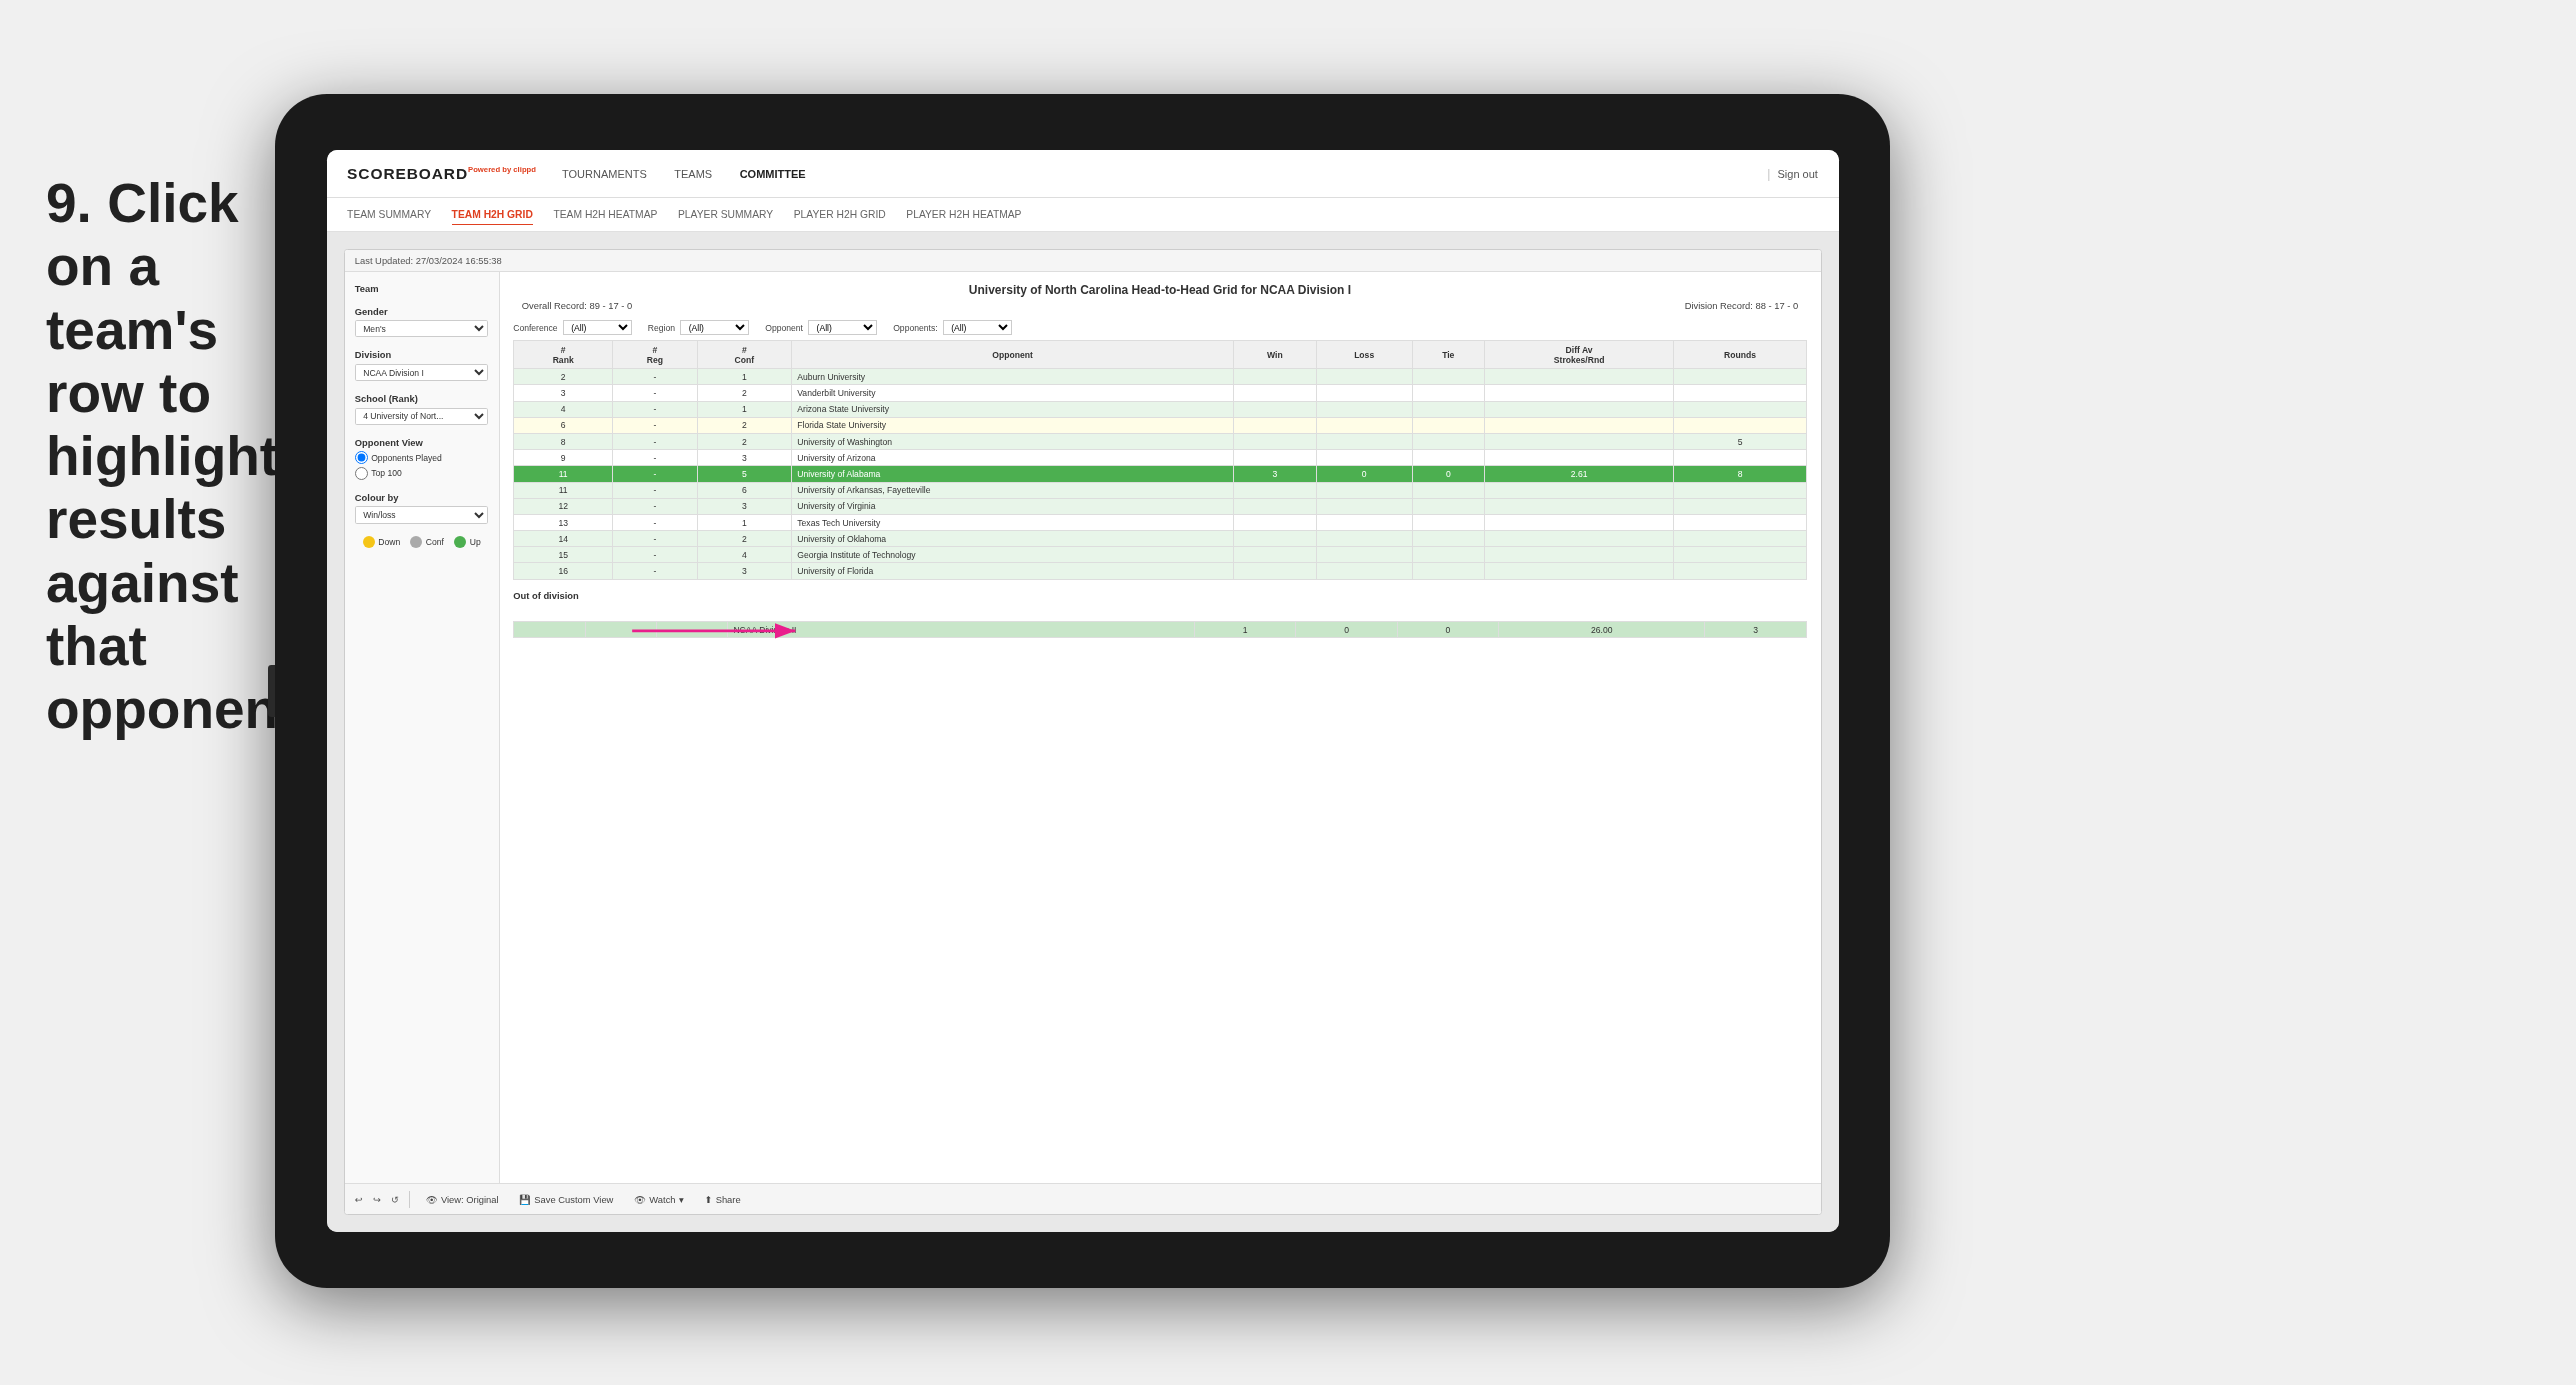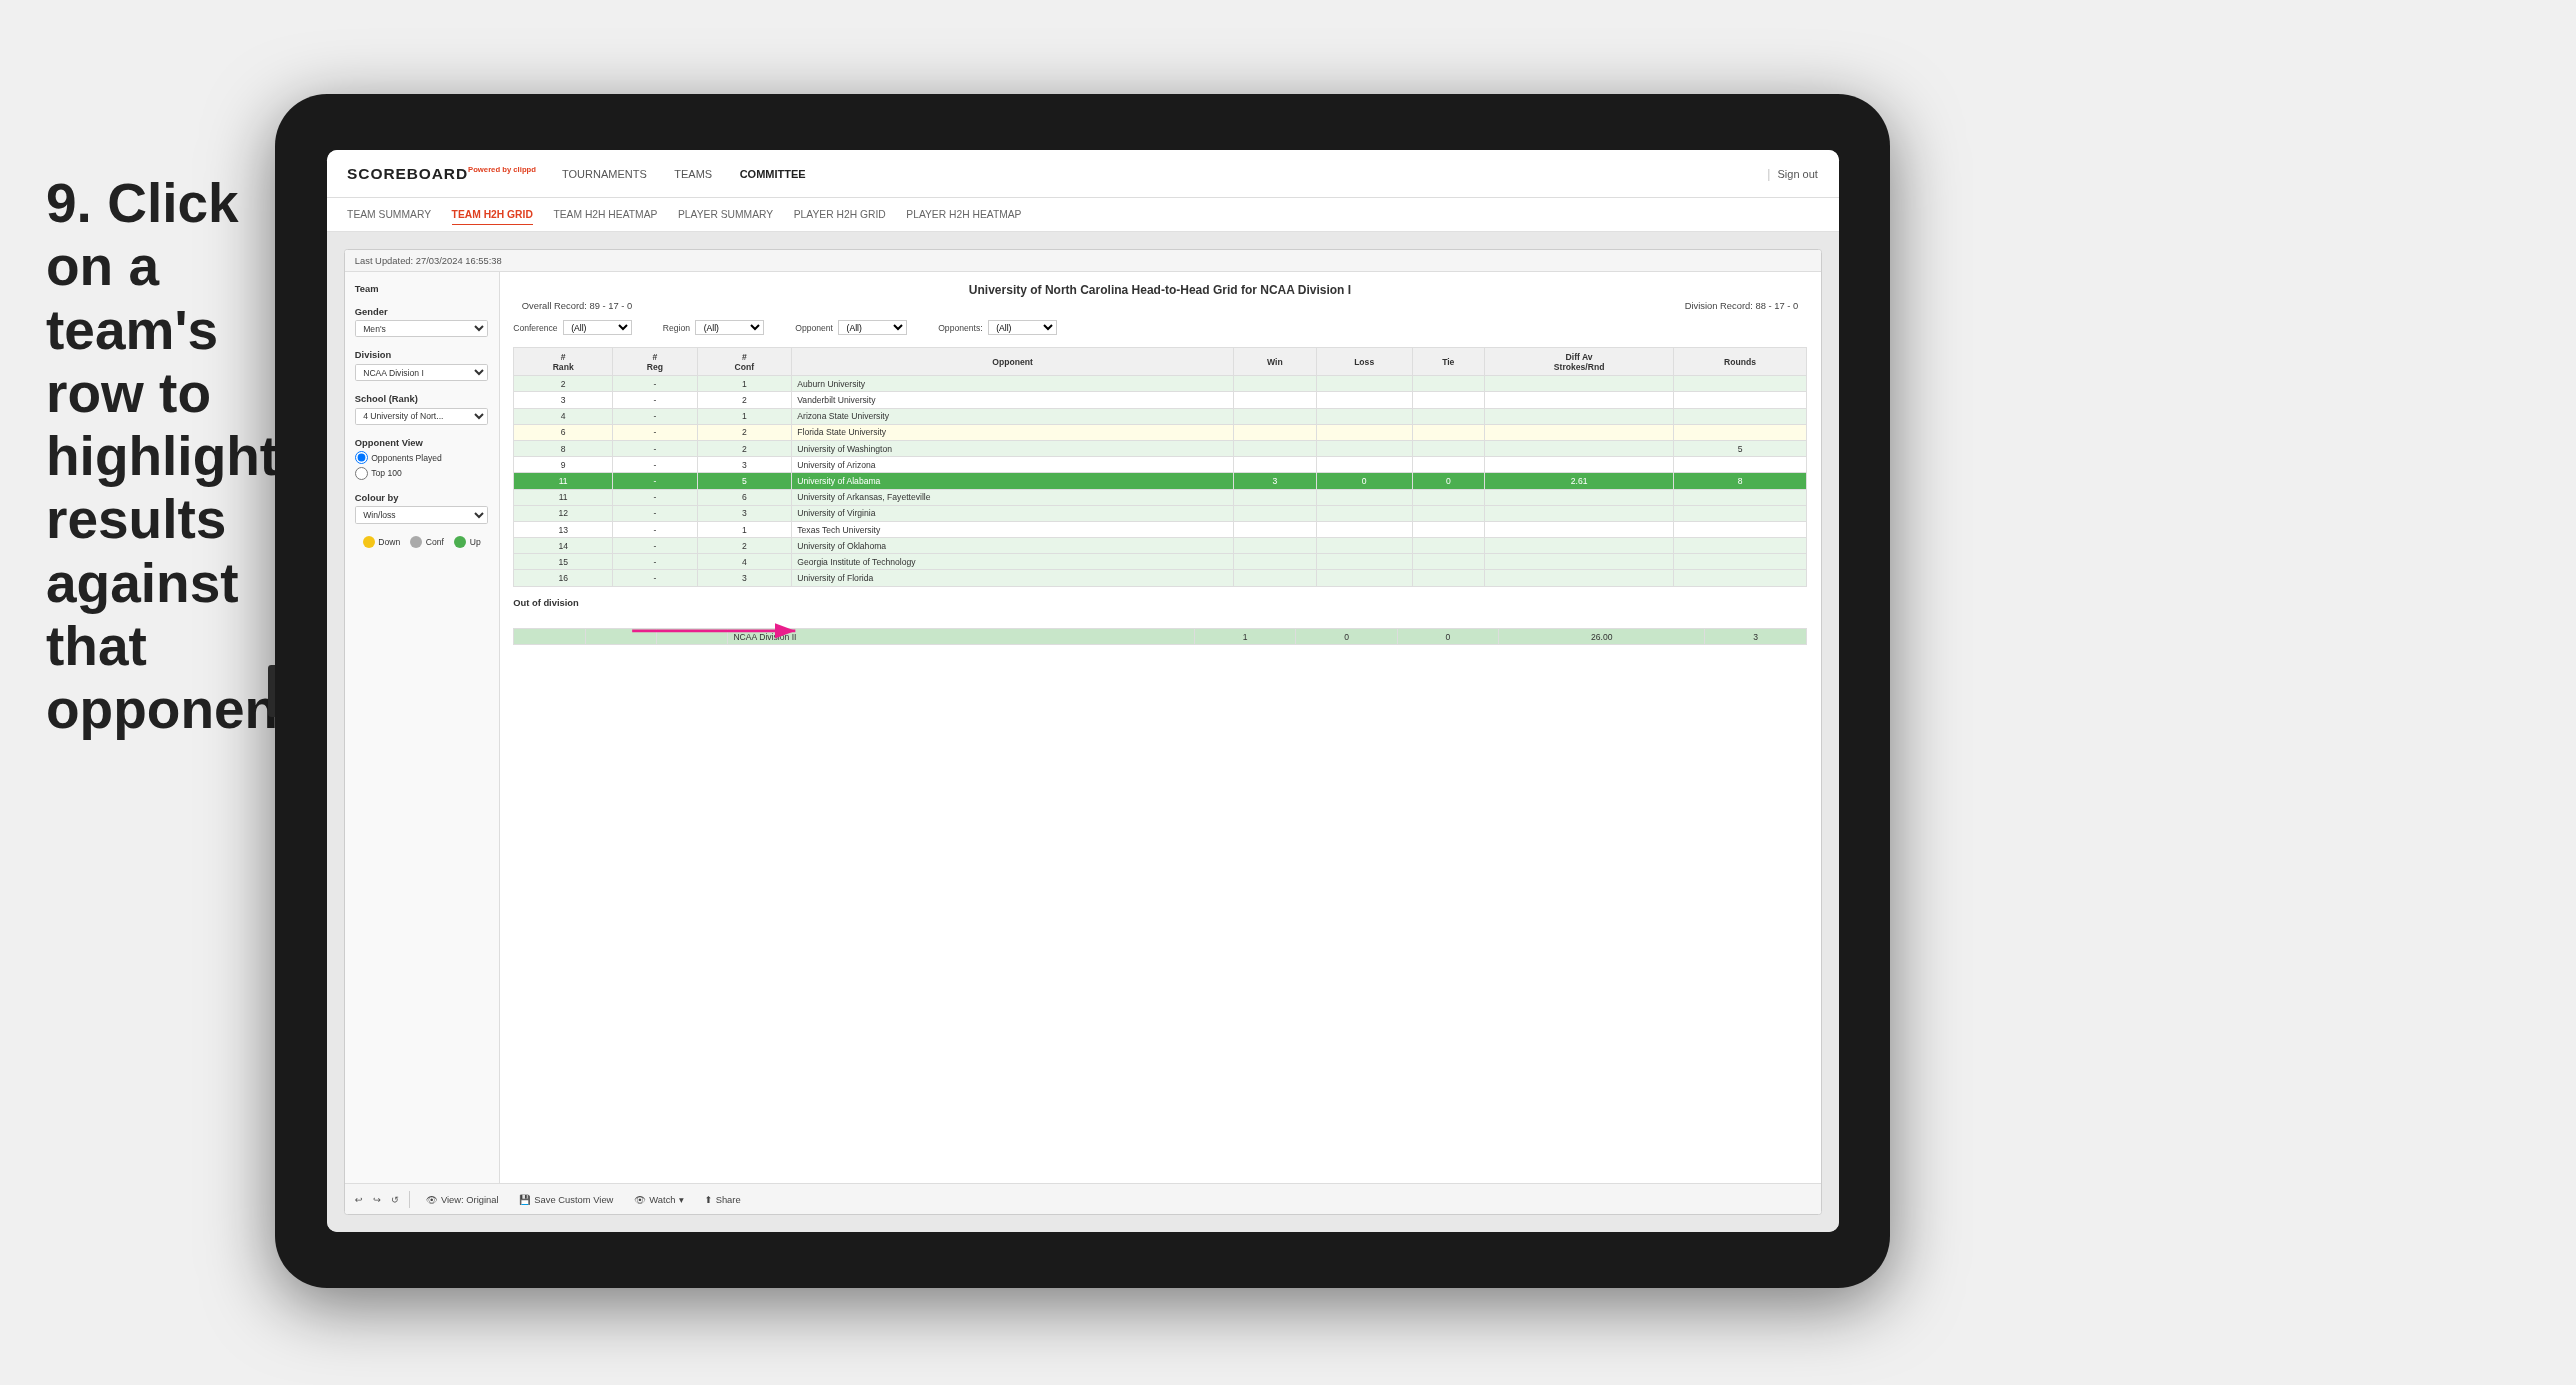--- a/index.html
+++ b/index.html
@@ -265,22 +265,22 @@
       display: flex;
       justify-content: space-between;
       font-size: 9.4px;
       color: #444;
       margin-bottom: 8.6px;
       padding: 0 8.6px;
     }
 
     .filter-row {
       display: flex;
-      gap: 31px;
-      margin-bottom: 12px;
+      gap: 16px;
+      margin-bottom: 5px;
       align-items: center;
       font-size: 8.6px;
       color: #444;
     }
 
     .filter-group {
       display: flex;
       align-items: center;
       gap: 5.2px;
     }

